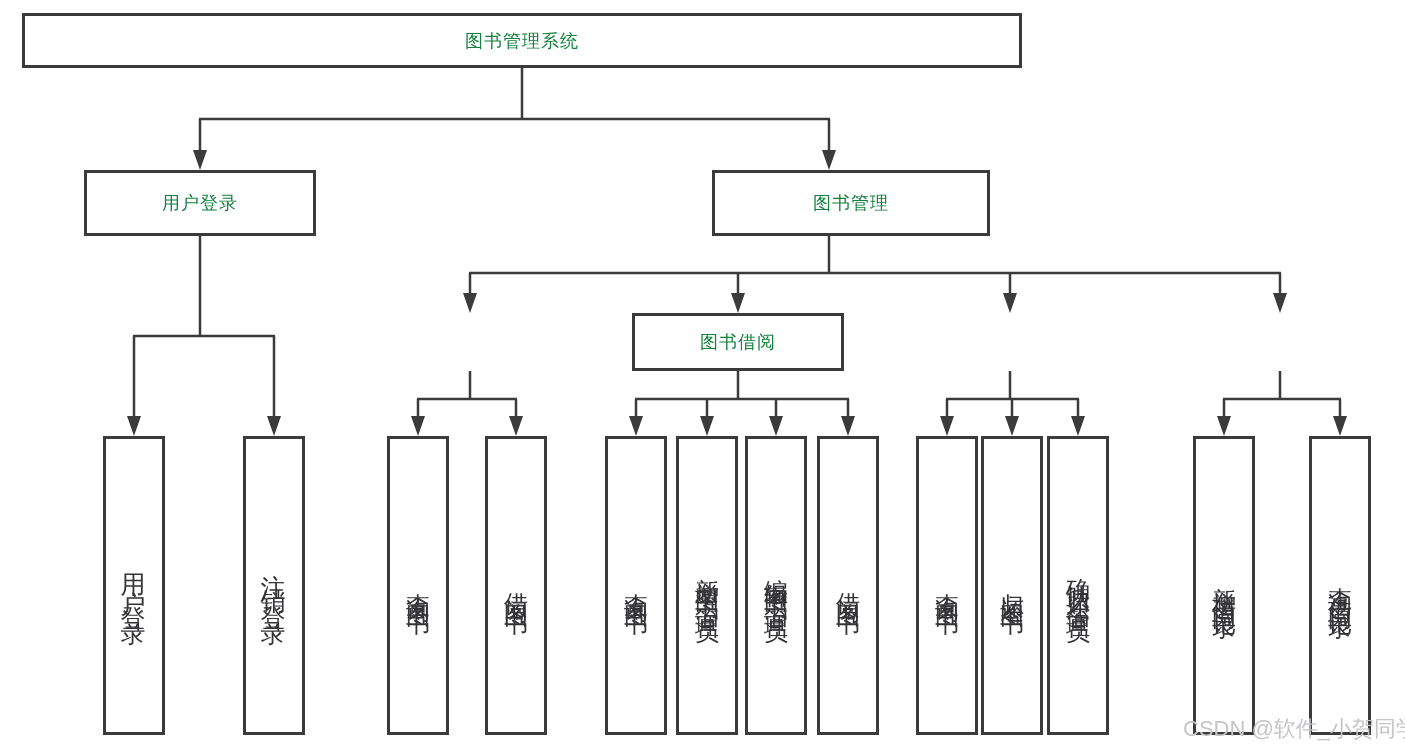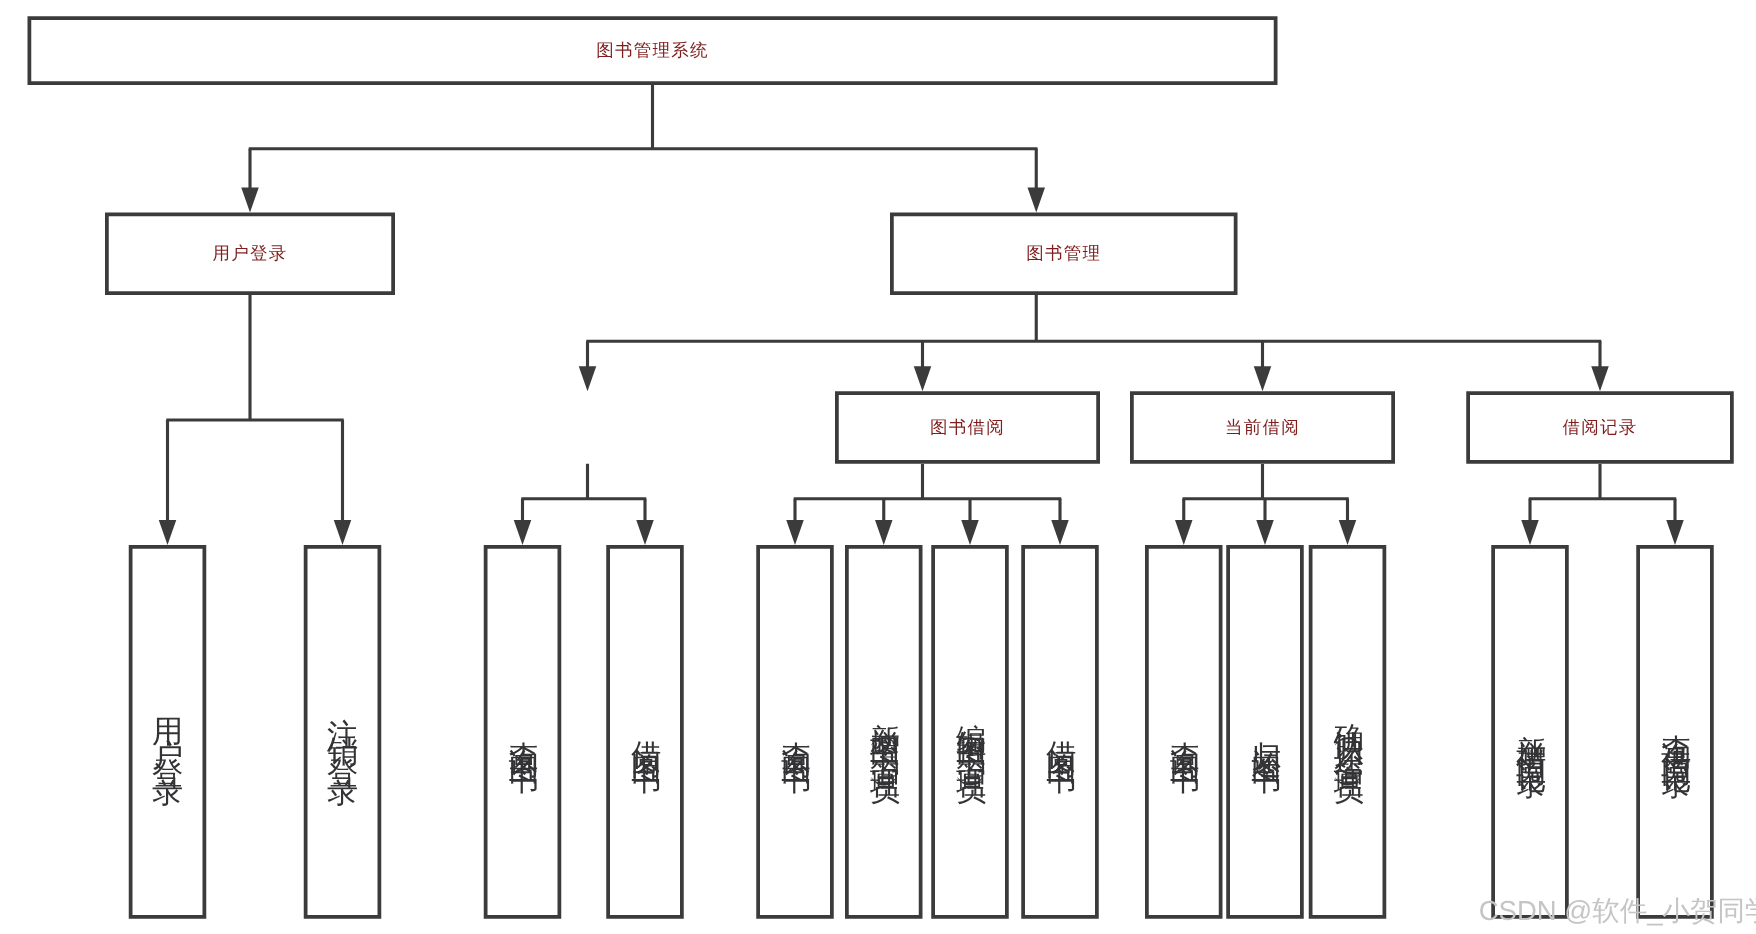--- a/index.html
+++ b/index.html
@@ -20,23 +20,23 @@
     width: 1405px; height: 747px;
   }
   .hbox {
     position: absolute;
     box-sizing: border-box;
     background: #ffffff;
     border: 3px solid #3b3b3b;
     display: flex;
     align-items: center;
     justify-content: center;
-    font-size: 14px;
+    font-size: 18px;
     letter-spacing: 1px;
-    color: #7f1d1d;
+    color: #15803d;
     z-index: 2;
   }
   .leaf {
     position: absolute;
     top: 436px;
     width: 62px;
     height: 299px;
     box-sizing: border-box;
     background: #ffffff;
     border: 3px solid #3b3b3b;
@@ -145,23 +145,21 @@
         <polygon points="1333,416 1347,416 1340,436" stroke="none"></polygon>
       </g>
     </g>
   </svg>
 
   <div class="hbox" style="left:22px; top:13px; width:1000px; height:55px;">图书管理系统</div>
 
   <div class="hbox" style="left:84px; top:170px; width:232px; height:66px;">用户登录</div>
   <div class="hbox" style="left:712px; top:170px; width:278px; height:66px;">图书管理</div>
 
-  <div class="hbox" style="left:668px; top:313px; width:212px; height:58px;">图书借阅</div>
-  <div class="hbox" style="left:904px; top:313px; width:212px; height:58px;">当前借阅</div>
-  <div class="hbox" style="left:1173px; top:313px; width:214px; height:58px;">借阅记录</div>
+  <div class="hbox" style="left:632px; top:313px; width:212px; height:58px;">图书借阅</div>
 
   <div class="leaf wide" style="left:103px;">用户登录</div>
   <div class="leaf wide" style="left:243px;">注销登录</div>
 
   <div class="leaf" style="left:387px;">查询图书</div>
   <div class="leaf" style="left:485px;">借阅图书</div>
 
   <div class="leaf" style="left:605px;">查询图书</div>
   <div class="leaf" style="left:676px;">新增图书（管理员）</div>
   <div class="leaf" style="left:745px;">编辑图书（管理员）</div>

